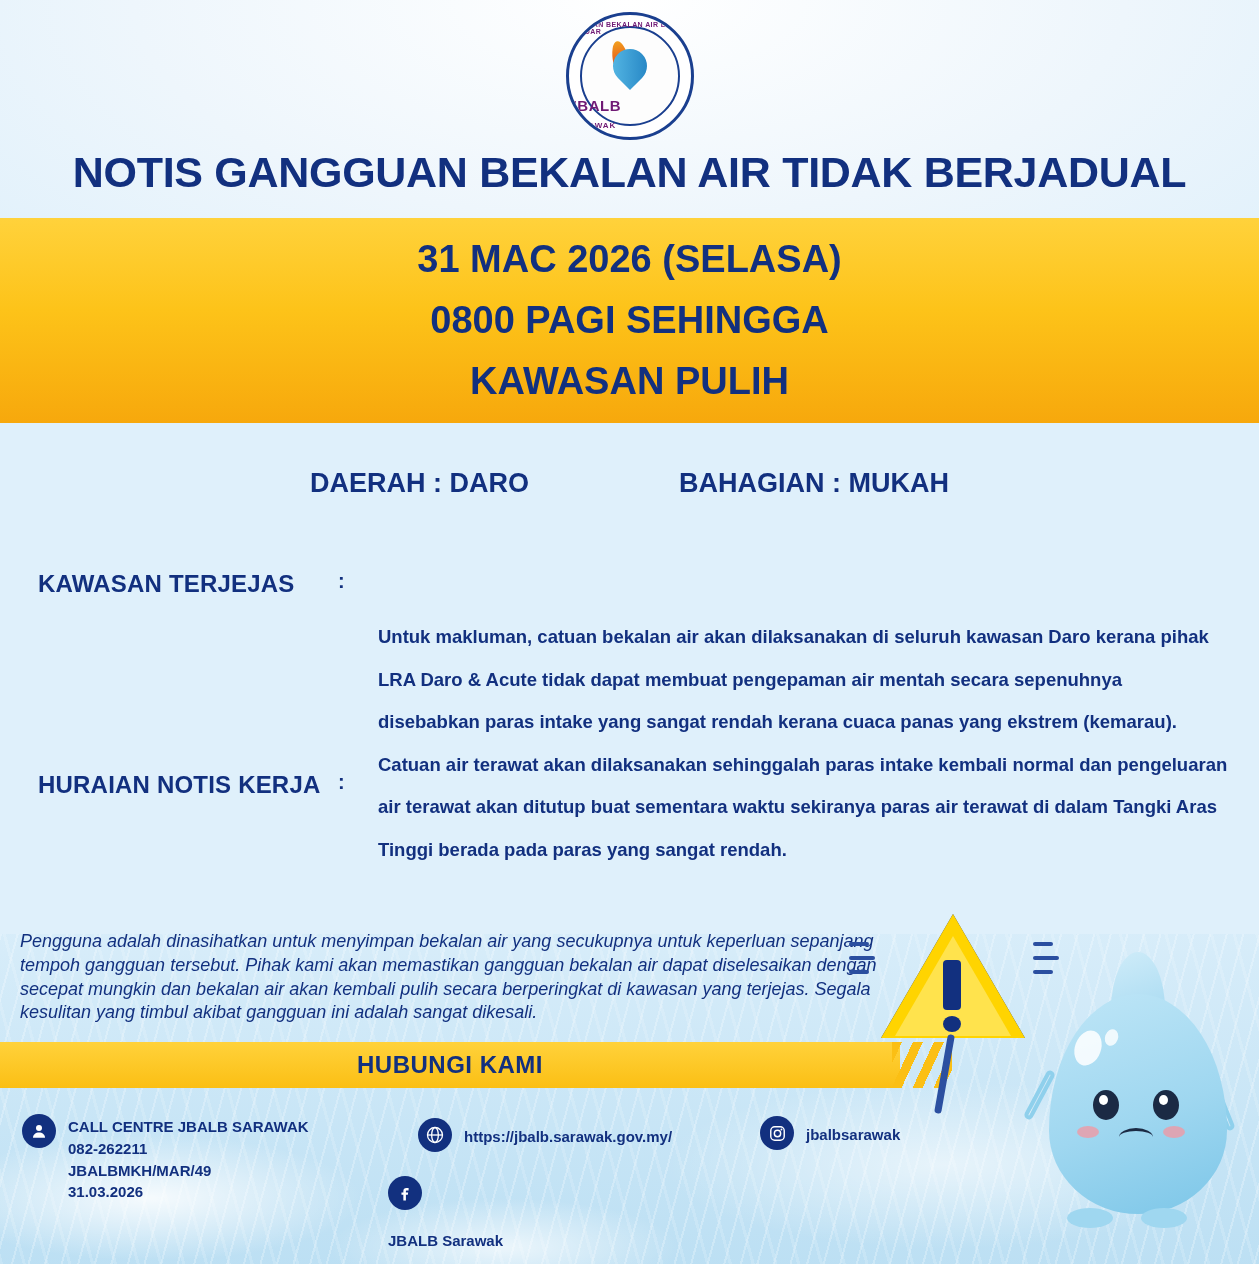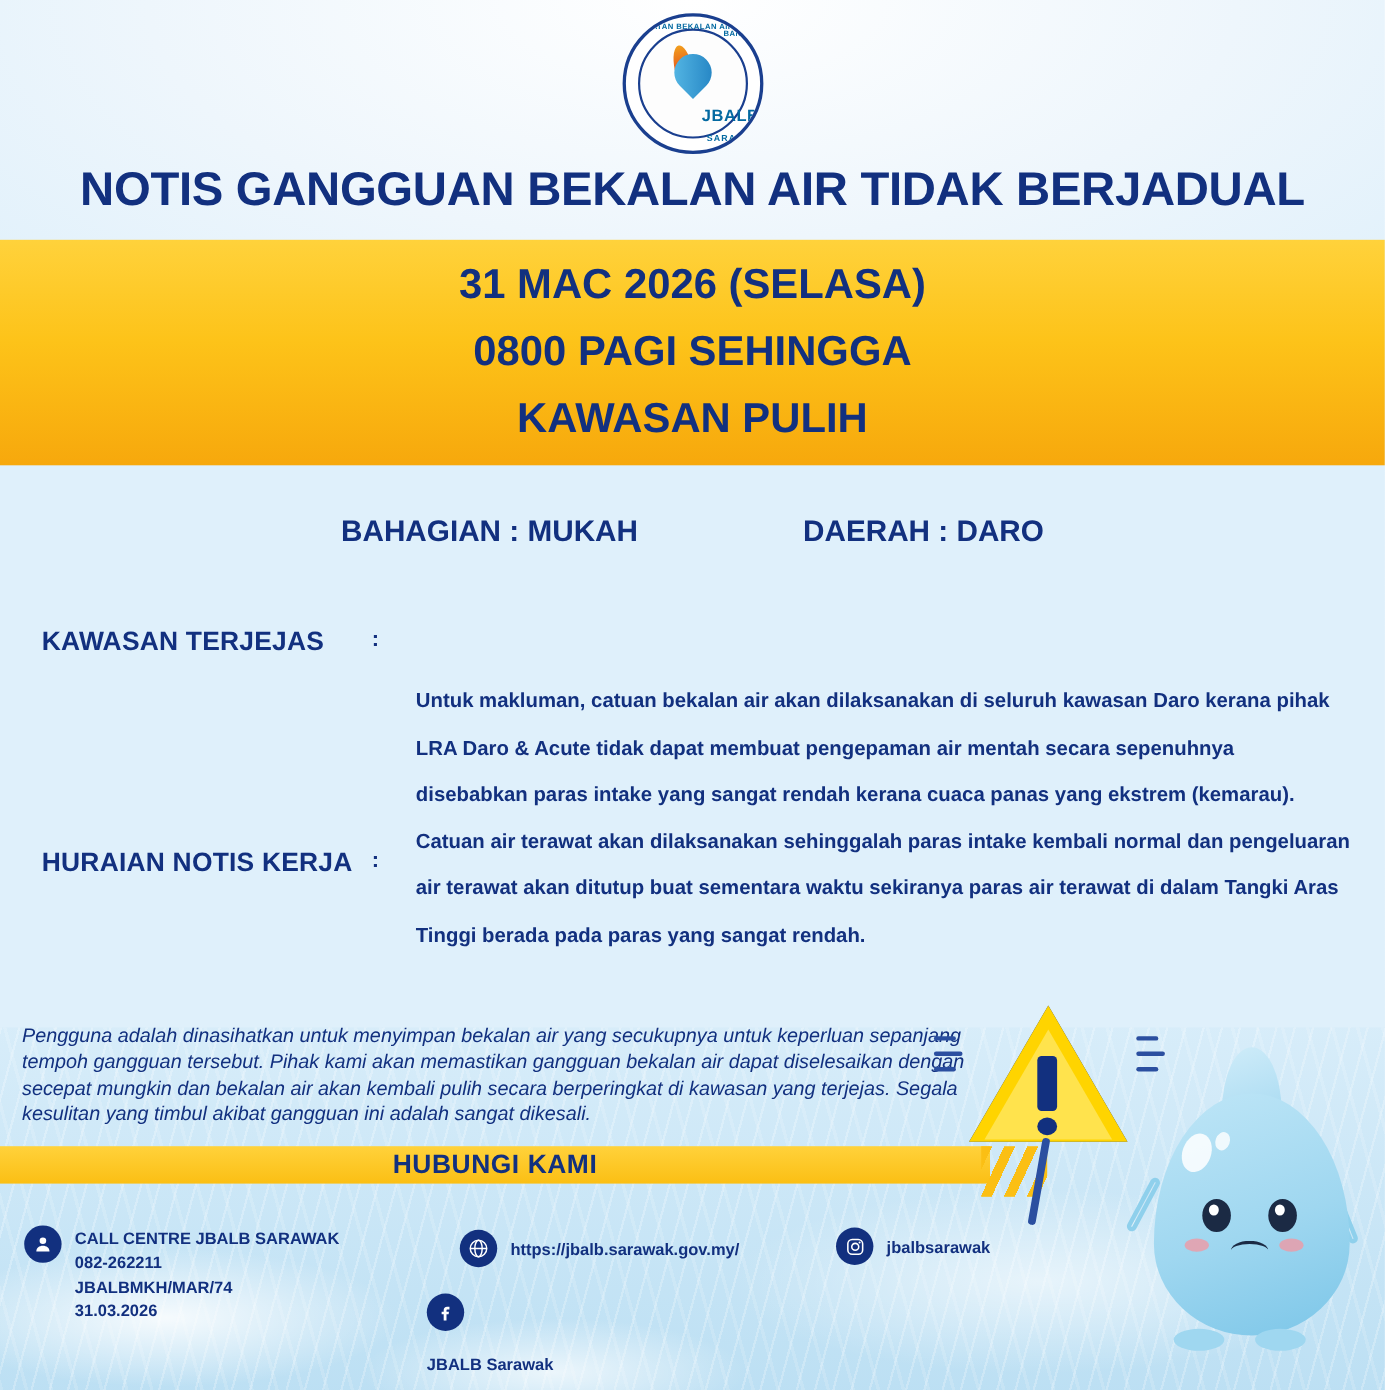--- a/index.html
+++ b/index.html
@@ -82,22 +82,22 @@
     top: 26px; left: 50%;
     margin-left: -18px;
     width: 16px; height: 30px;
     background: linear-gradient(180deg, #f2a01e, #e03c1a);
     border-radius: 50% 50% 45% 45% / 70% 70% 30% 30%;
     transform: rotate(-12deg);
   }
   .logo-text-top, .logo-text-bottom, .logo-text-mid {
     position: absolute;
     left: 0; right: 0;
-    text-align: right;
-    color: #0369a1;
+    text-align: left;
+    color: #701a75;
     font-weight: bold;
   }
   .logo-text-top { top: 6px; font-size: 7px; letter-spacing: .4px; }
   .logo-text-mid { top: 82px; font-size: 15px; letter-spacing: .5px; }
   .logo-text-bottom { bottom: 7px; font-size: 8px; letter-spacing: 1px; }
 
   
   .main-title {
     position: absolute;
     top: 148px;
@@ -193,21 +193,21 @@
     font-style: italic;
     line-height: 1.32;
   }
 
   
   .contact-bar {
     position: absolute;
     top: 1042px;
     left: 0;
     width: 900px;
-    height: 34px;
+    height: 46px;
     background: linear-gradient(180deg, #ffd23b 0%, #fbbf14 100%);
     display: flex;
     align-items: center;
     justify-content: center;
     color: #12307f;
     font-size: 24px;
     font-weight: bold;
     letter-spacing: .5px;
   }
   .contact-bar:after {
@@ -440,22 +440,22 @@
 
   <div class="main-title">NOTIS GANGGUAN BEKALAN AIR TIDAK BERJADUAL</div>
 
   <div class="banner">
     <div class="banner-line">31 MAC 2026 (SELASA)</div>
     <div class="banner-line">0800 PAGI SEHINGGA</div>
     <div class="banner-line">KAWASAN PULIH</div>
   </div>
 
   <div class="region-row">
+    <div>DAERAH : DARO</div>
     <div>BAHAGIAN : MUKAH</div>
-    <div>DAERAH : DARO</div>
   </div>
 
   <div class="details">
     <div class="row area">
       <div class="label">KAWASAN TERJEJAS</div>
       <div class="colon">:</div>
     </div>
     <div class="row desc">
       <div class="label">HURAIAN NOTIS KERJA</div>
       <div class="colon">:</div>
@@ -474,21 +474,21 @@
     <div class="c-item c-call">
       <div class="c-icon">
         <svg width="18" height="18" viewBox="0 0 24 24" fill="#ffffff">
             <circle cx="12" cy="8" r="4"></circle>
             <path d="M4 21c0-4.4 3.6-7 8-7s8 2.6 8 7z"></path>
           </svg>
       </div>
       <div class="c-text">
         <div>CALL CENTRE JBALB SARAWAK</div>
         <div>082-262211</div>
-        <div>JBALBMKH/MAR/74</div>
+        <div>JBALBMKH/MAR/49</div>
         <div>31.03.2026</div>
       </div>
     </div>
 
     <div class="c-item c-web">
       <div class="c-icon">
         <svg width="20" height="20" viewBox="0 0 24 24" fill="none" stroke="#ffffff" stroke-width="1.6">
             <circle cx="12" cy="12" r="9"></circle>
             <ellipse cx="12" cy="12" rx="4" ry="9"></ellipse>
             <line x1="3" y1="12" x2="21" y2="12"></line>

